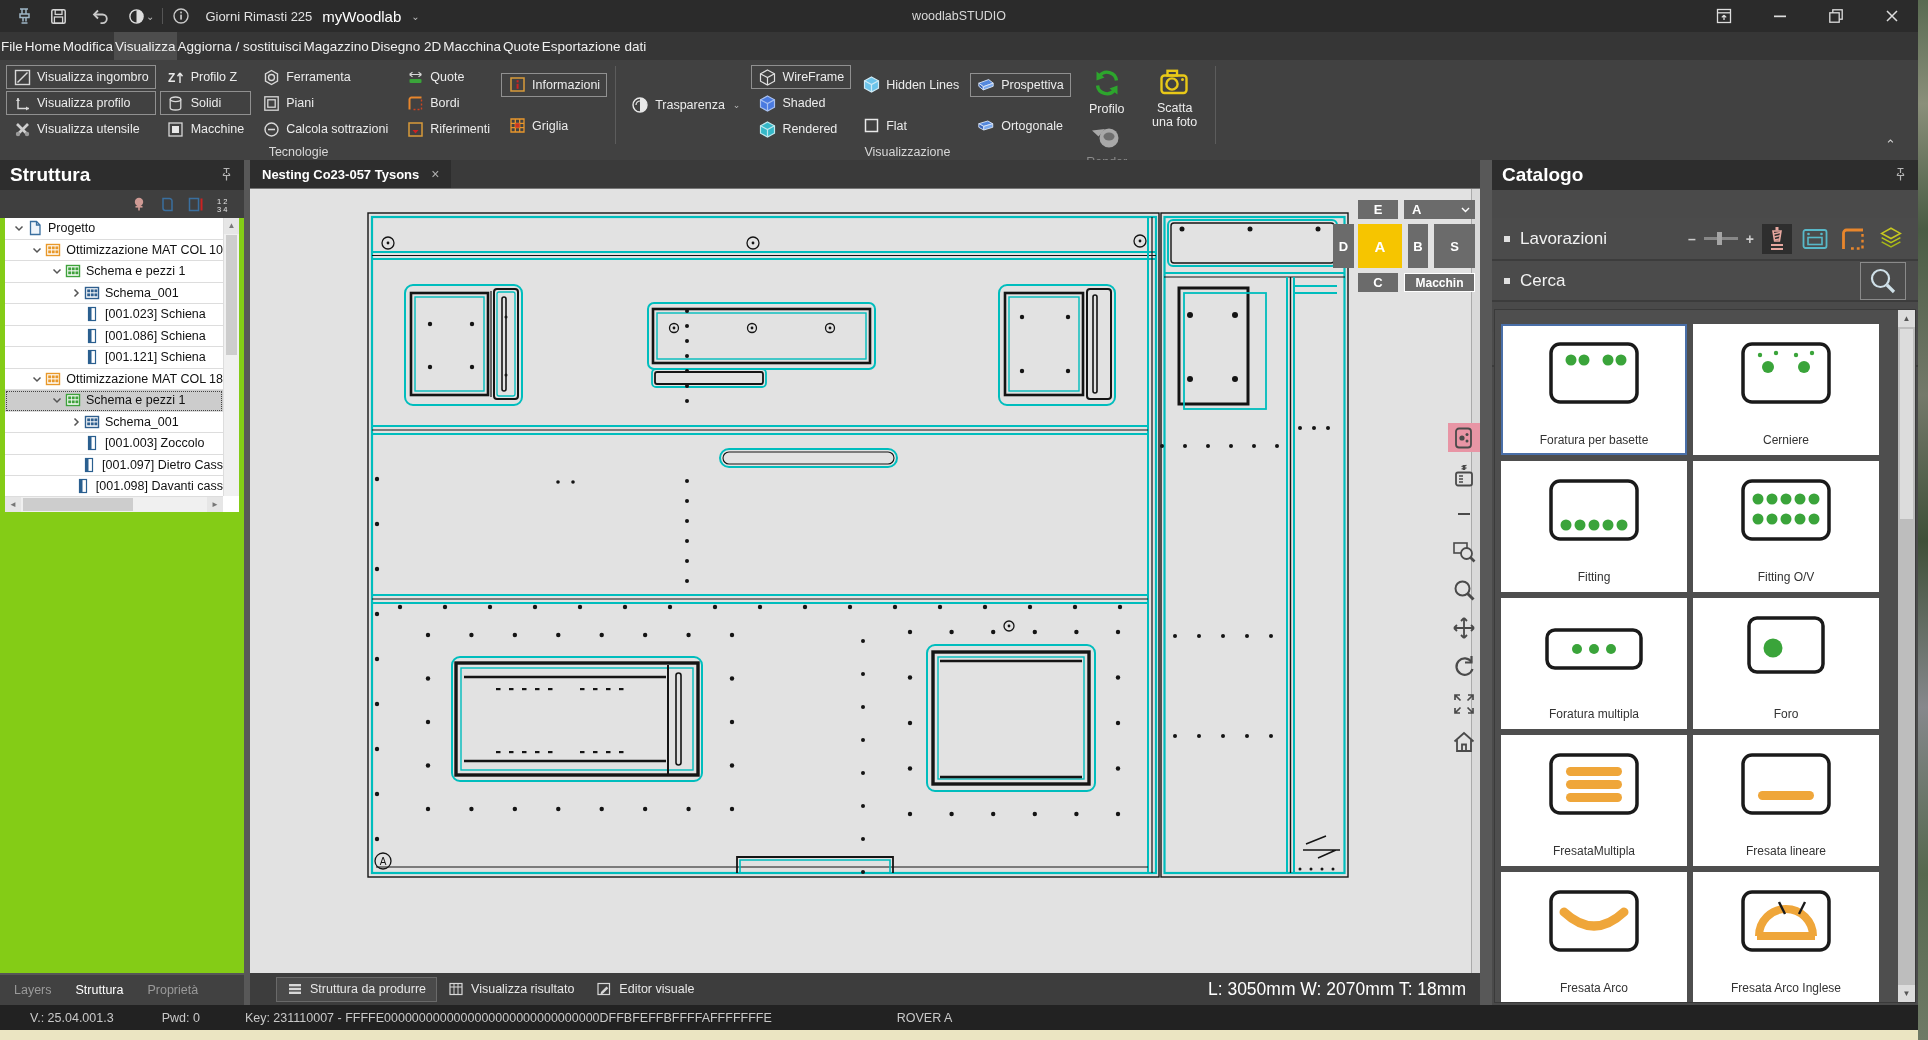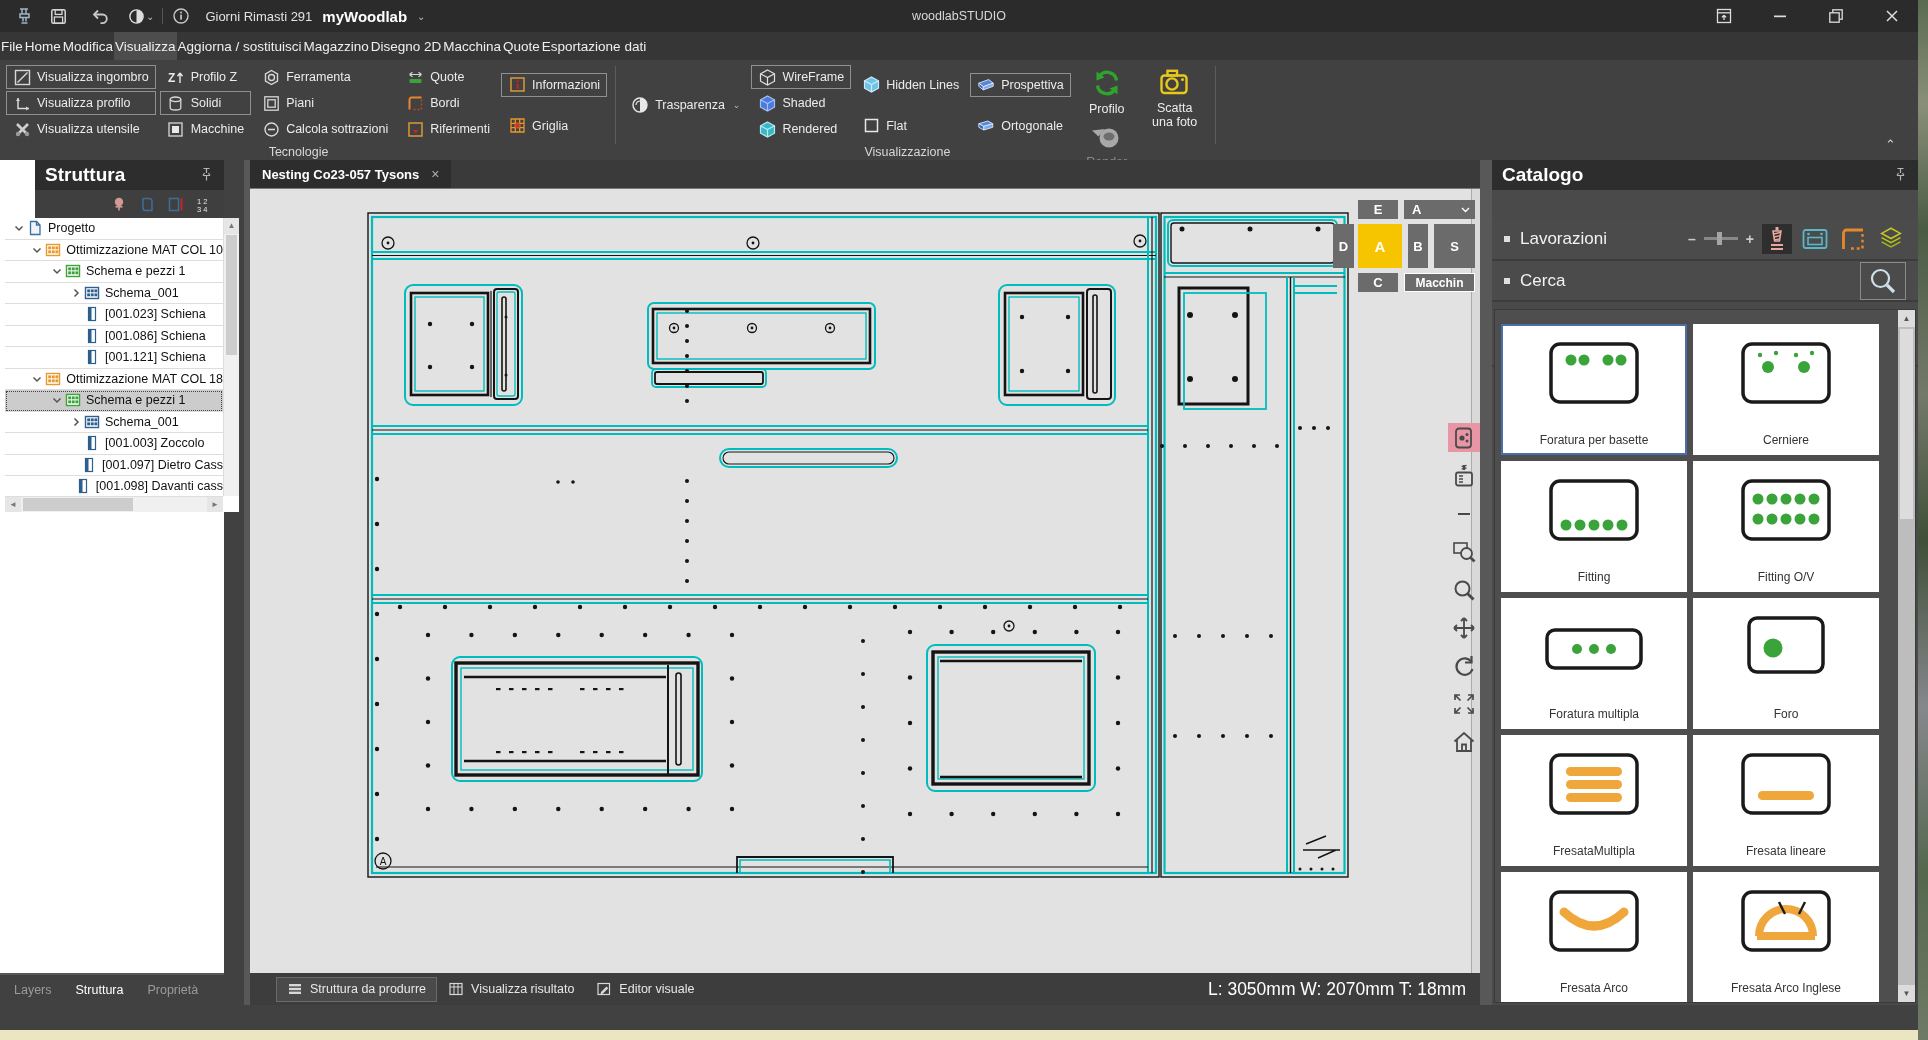--- a/index.html
+++ b/index.html
@@ -3,21 +3,21 @@
 <meta charset="utf-8">
 <style>
 *{box-sizing:border-box;margin:0;padding:0;}
 html,body{width:1928px;height:1040px;overflow:hidden;}
 body{position:relative;font-family:"Liberation Sans",sans-serif;background:linear-gradient(180deg,#5a6b52 0%,#8a8f7a 10%,#4a5c44 22%,#74796a 38%,#3f5038 52%,#86888c 68%,#55684e 84%,#6f7a66 100%);}
 #app{position:absolute;left:0;top:0;width:1918px;height:1030px;background:#414141;}
 .titlebar{position:absolute;left:0;top:0;width:1918px;height:32px;background:#2b2b2b;display:flex;align-items:center;color:#ddd;}
 .ticon{display:flex;align-items:center;justify-content:center;width:20px;height:20px;}
 .tsep{width:1px;height:16px;background:#555;margin:0 8px;}
 .ttext{font-size:13px;color:#e2e2e2;margin:0 10px 0 14px;}
-.ttitle{font-size:15px;font-weight:bold;color:#fff;margin-right:10px;}
+.ttitle{font-size:15px;font-weight:normal;color:#fff;margin-right:10px;}
 .tcaret{font-size:10px;color:#bbb;}
 .center-title{position:absolute;left:50%;transform:translateX(-50%);font-size:12.5px;color:#d8d8d8;}
 .wincontrols{position:absolute;right:16px;top:0;height:32px;display:flex;align-items:center;gap:36px;}
 .menubar{position:absolute;left:0;top:32px;width:1918px;height:28px;background:#363636;display:flex;}
 .mitem{padding:0 1px;display:flex;align-items:center;font-size:13.5px;color:#efefef;}
 .mitem.active{background:#4d4d4d;}
 .ribbon{position:absolute;left:0;top:60px;width:1918px;height:100px;background:#414141;}
 .rgroups{display:flex;height:100%;}
 .rgroup{position:relative;padding:5px 6px 16px;}
 .rlabel{position:absolute;bottom:1px;left:0;right:16px;text-align:center;font-size:12.5px;color:#d8d8d8;}
@@ -26,21 +26,21 @@
 .rcol.center{justify-content:center;}
 .rcol.around{justify-content:space-around;}
 .rsm{display:flex;align-items:center;gap:6px;padding:2px 6px;font-size:12.5px;color:#ececec;height:24px;border:1px solid transparent;white-space:nowrap;}
 .rsm.boxed{border-color:#909090;}
 .rsm .ric{display:flex;width:18px;justify-content:center;}
 .rbig{width:64px;display:flex;flex-direction:column;align-items:center;font-size:12.5px;color:#ececec;padding-top:3px;gap:4px;text-align:center;line-height:1.15;}
 .rbig.dis{color:#8b8b8b;}
 .rsep{width:1px;background:#5c5c5c;margin:6px 2px 16px;}
 .collapse{position:absolute;right:22px;bottom:8px;color:#ccc;font-size:13px;}
 
-.leftpanel{position:absolute;left:0;top:160px;width:224px;height:845px;background:#ffffff;padding-left:35px;}
+.leftpanel{position:absolute;left:0;top:160px;width:244px;height:845px;background:#84cc16;}
 .p-header{height:30px;background:#2d2d2d;color:#fff;font-weight:bold;font-size:19px;display:flex;align-items:center;padding:0 10px;position:relative;}
 .p-pin{position:absolute;right:10px;top:7px;}
 .lp-toolbar{height:28px;background:#3f3f3f;display:flex;justify-content:flex-end;align-items:center;gap:12px;padding:0 12px;}
 .tree{position:absolute;left:5px;top:58px;width:234px;height:294px;background:#fff;overflow:hidden;}
 .trows{position:absolute;left:0;top:0;right:16px;}
 .trow{height:21.5px;border-bottom:1px solid #ddd;display:flex;align-items:center;font-size:12.5px;color:#101010;white-space:nowrap;background:#fff;}
 .trow.sel{background:#ccc;outline:1px dotted #444;outline-offset:-2px;}
 .trow .chev{width:15px;display:flex;justify-content:center;}
 .trow .ticn{width:17px;display:flex;justify-content:center;margin-right:5px;}
 .tree-vscroll{position:absolute;right:0;top:0;width:16px;height:278px;background:#f0f0f0;border-left:1px solid #ddd;}
@@ -130,21 +130,21 @@
       </span>
     <span class="tcaret">⌄</span>
     <span class="tsep"></span>
     <span class="ticon" id="i-info">
         <svg width="18" height="18" viewBox="0 0 18 18">
           <circle cx="9" cy="9" r="7" stroke="#c9c9c9" stroke-width="1.4" fill="none"></circle>
           <rect x="8.2" y="7.6" width="1.7" height="5" fill="#c9c9c9"></rect>
           <rect x="8.2" y="4.6" width="1.7" height="1.8" fill="#c9c9c9"></rect>
         </svg>
       </span>
-    <span class="ttext">Giorni Rimasti 291</span>
+    <span class="ttext">Giorni Rimasti 225</span>
     <span class="ttitle">myWoodlab</span>
     <span class="tcaret">⌄</span>
     <div class="center-title">woodlabSTUDIO</div>
     <div class="wincontrols">
       <span class="ticon" id="i-dock">
           <svg width="16" height="16" viewBox="0 0 16 16">
             <rect x="1.5" y="1.5" width="13" height="13" stroke="#ddd" stroke-width="1.3" fill="none"></rect>
             <line x1="1.5" y1="4.8" x2="14.5" y2="4.8" stroke="#ddd" stroke-width="1.3"></line>
             <path d="M8 12 V7.2 M8 7.2 L5.8 9.4 M8 7.2 L10.2 9.4" stroke="#ddd" stroke-width="1.3" fill="none"></path>
           </svg>
@@ -1221,14 +1221,20 @@
           <span class="clabel">Foratura per basette</span>
         </div>
       <div class="cards-scroll">
           <div class="arr">▲</div>
           <div class="thumb"></div>
           <div class="arr bottom">▼</div>
         </div>
     </div>
   </div>
 
+  <div class="statusbar">
+    <span style="margin-left:30px">V.: 25.04.001.3</span>
+    <span style="margin-left:48px">Pwd: 0</span>
+    <span style="margin-left:45px">Key: 231110007 - FFFFE0000000000000000000000000000000DFFBFEFFBFFFFAFFFFFFFE</span>
+    <span style="margin-left:125px">ROVER A</span>
+  </div>
   <div class="cream"></div>
 </div>
 
 </body></html>

